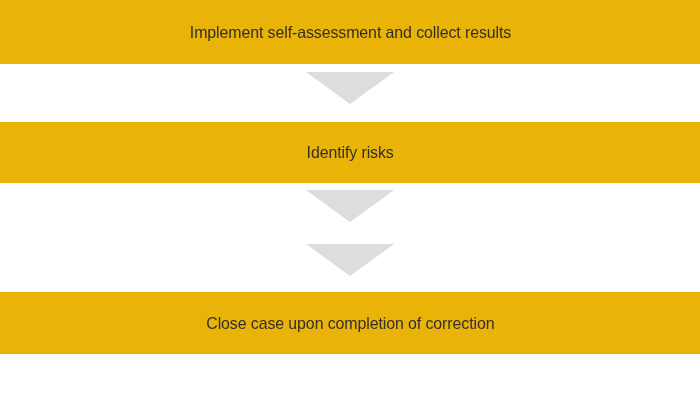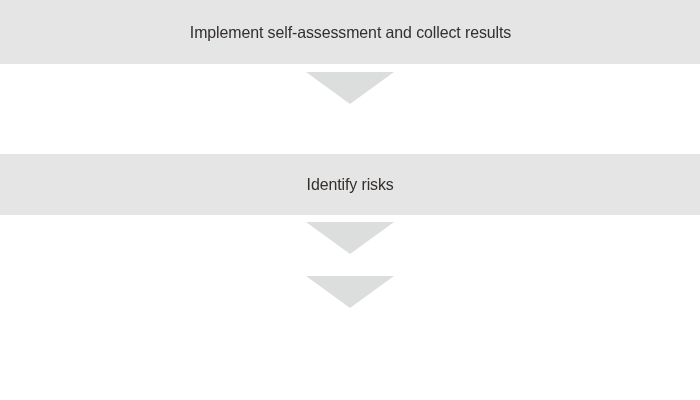--- a/index.html
+++ b/index.html
@@ -20,42 +20,42 @@
     height: 400px;
     display: flex;
     flex-direction: column;
     background: #ffffff;
   }
 
   
   .step {
     width: 100%;
     box-sizing: border-box;
-    background: #e5e5e5;
+    background: #eab308;
     display: flex;
     align-items: center;
     justify-content: center;
     text-align: center;
     color: #332f2c;
     padding: 0 4px;
   }
 
   .step-text {
     font-size: 16.5px;
     line-height: 1.38;
     letter-spacing: -0.1px;
     color: #332f2c;
     white-space: pre-line;
     font-weight: 400;
     transform: scaleX(0.965);
     transform-origin: center center;
   }
 
   .step-1 { height: 64px; }
-  .step-2 { height: 61px; margin-top: 32px; }
+  .step-2 { height: 61px; }
   .step-3 { height: 68px; }
   .step-4 { height: 62px; }
 
   .step-3 .step-text { font-size: 16.2px; line-height: 1.34; }
 
   
   .connector {
     width: 100%;
     background: #ffffff;
     display: flex;
@@ -96,14 +96,17 @@
 
   <div class="connector connector-2">
     <span class="arrow-down"></span>
   </div>
 
 
   <div class="connector connector-3">
     <span class="arrow-down"></span>
   </div>
 
+  <div class="step step-4">
+    <span class="step-text">Close case upon completion of correction</span>
+  </div>
 
 </div>
 
 </body></html>

